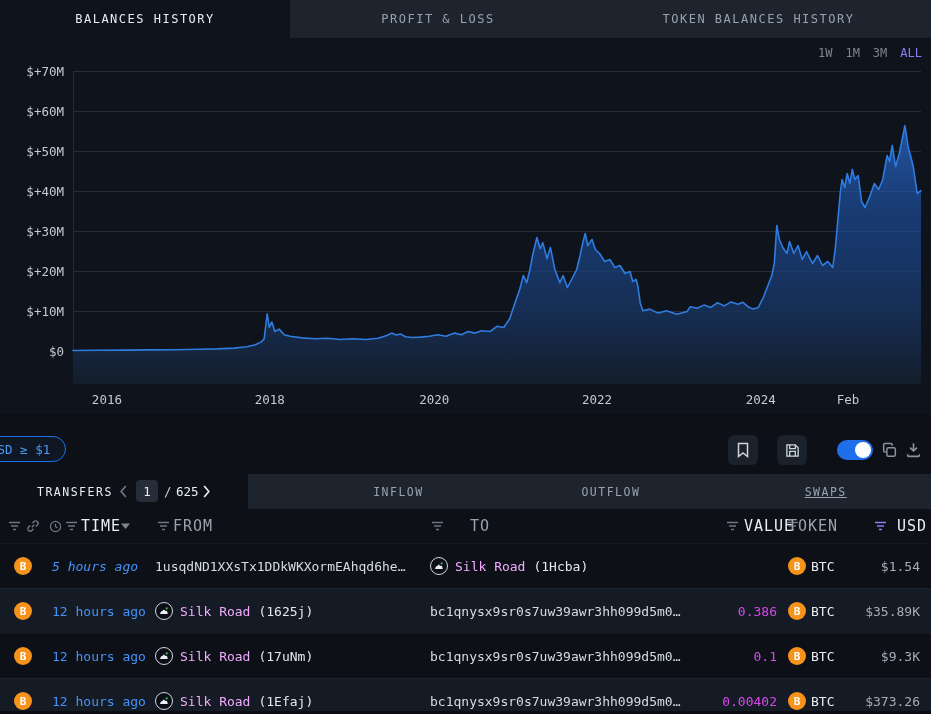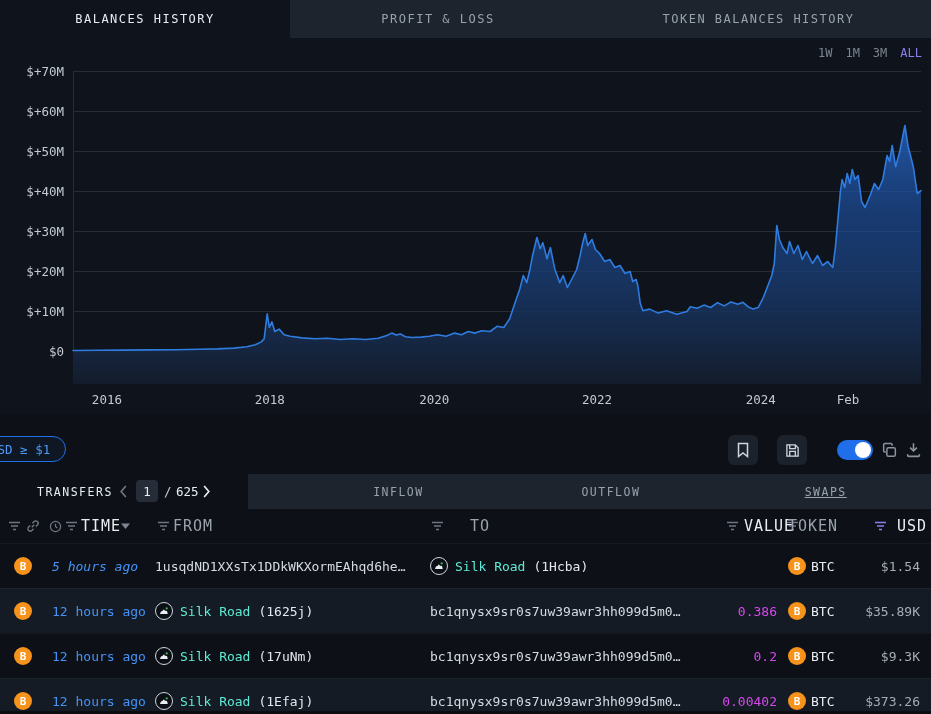--- a/index.html
+++ b/index.html
@@ -49,21 +49,21 @@
   .t-row{position:absolute;left:0;width:931px;height:45px;box-sizing:border-box;
         border-top:1px solid rgba(255,255,255,0.035);z-index:2;cursor:pointer;}
   .t-row.alt{background:#151b24;}
   .cell{position:absolute;top:0;height:100%;display:flex;align-items:center;font-size:13px;white-space:nowrap;}
   .coin{width:18px;height:18px;border-radius:50%;background:#f7931a;color:#fff;font-weight:bold;
         font-size:11px;display:flex;align-items:center;justify-content:center;flex:none;}
   .entity-ic{width:18px;height:18px;border-radius:50%;background:#0c1016;border:1px solid #cfd6dd;
         box-sizing:border-box;display:flex;align-items:center;justify-content:center;flex:none;margin-right:7px;}
   .time{color:#4493f8;}
   .addr{color:#d5dbe3;text-align:right;}
-  .ename{color:#5eead4;margin-right:8px;}
+  .ename{color:#f0abfc;margin-right:8px;}
   .etag{color:#e2e8ef;}
   .val-in{color:#3fb950;}
   .val-out{color:#d946ef;}
   .usd{color:#a6adb6;}
   .tok{color:#e6edf3;margin-left:5px;}
   .bstrip{position:absolute;top:711px;left:0;width:931px;height:3px;background:#0a0d12;z-index:5;}
 </style>
 </head>
 <body>
 
@@ -297,21 +297,21 @@
               <path d="M2 9c.5-2 1.2-3 2.2-3 .8 0 .9-1.5 1.6-1.5.6 0 .6 1 1.4 1.2L9 6l.8 3z" fill="#e8eef4"></path>
               <circle cx="8.7" cy="3.4" r="1.1" fill="#3fb950"></circle>
             </svg>
           </span>
           <span class="ename">Silk Road</span>
           <span class="etag">(17uNm)</span>
         </div>
         <div class="cell" style="left: 430px;">
           <span class="addr">bc1qnysx9sr0s7uw39awr3hh099d5m0…</span>
         </div>
-        <div class="cell val-out" style="right: 154px;">0.2</div>
+        <div class="cell val-out" style="right: 154px;">0.1</div>
         <div class="cell" style="left: 788px;">
           <div class="coin">B</div>
           <span class="tok">BTC</span>
         </div>
         <div class="cell usd" style="right: 11px;">$9.3K</div>
       </div>
       <div class="t-row alt" style="top: 678px;">
         <div class="cell" style="left: 14px;">
           <div class="coin">B</div>
         </div>

